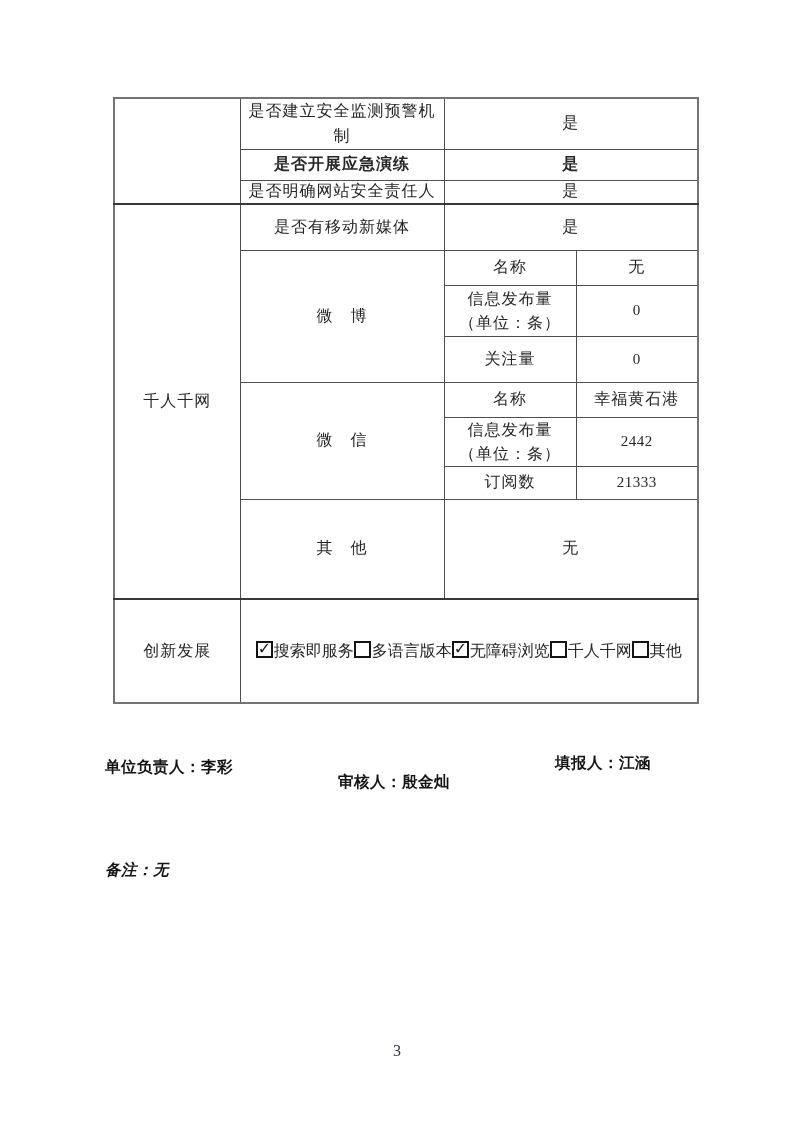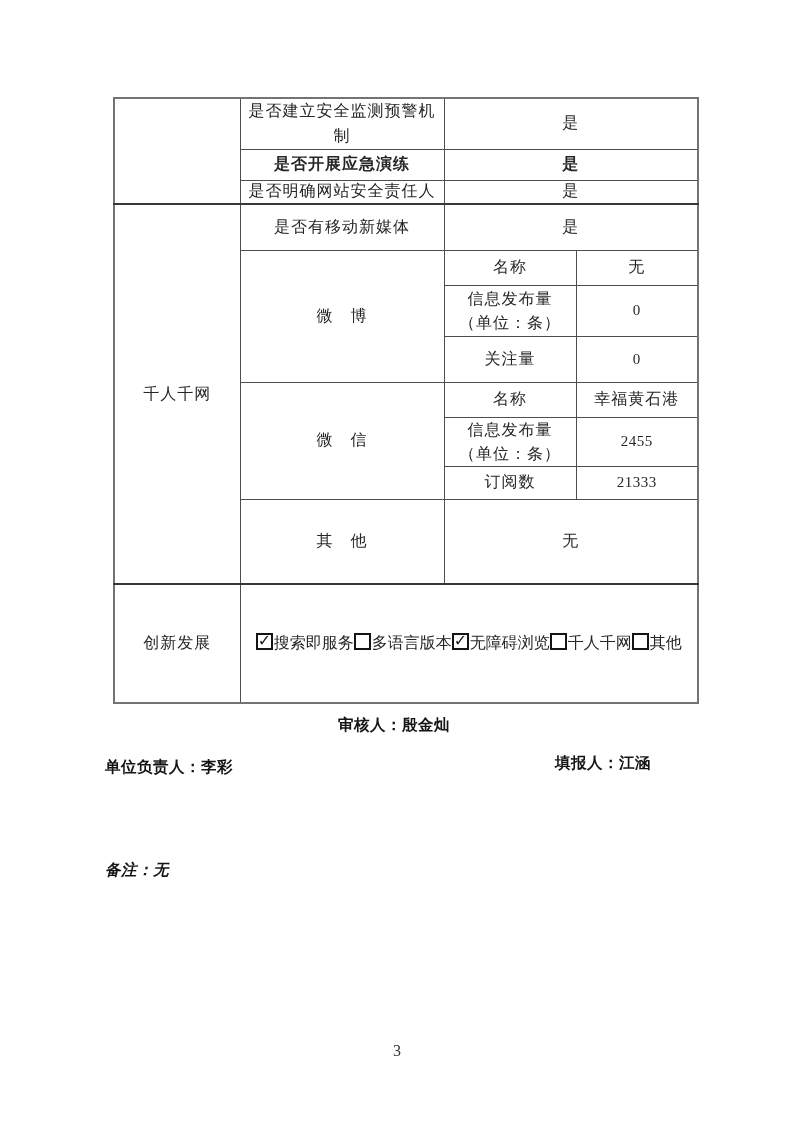--- a/index.html
+++ b/index.html
@@ -26,21 +26,21 @@
     padding:0 4px;
     overflow:hidden;
   }
   table.report{border:2px solid #737373;}
   tr.section-top td{border-top:2px solid #383838;}
 
   
   tr.r1{height:49px;} tr.r2{height:31px;font-weight:bold;} tr.r3{height:24px;}
   tr.r4{height:46px;} tr.r5{height:35px;} tr.r6{height:51px;}
   tr.r7{height:46px;} tr.r8{height:35px;} tr.r9{height:47px;}
-  tr.r10{height:33px;} tr.r11{height:85px;} tr.r12{height:119px;}
+  tr.r10{height:33px;} tr.r11{height:100px;} tr.r12{height:104px;}
 
   td.wrap-narrow{padding:0 10px;line-height:1.55;}
   td.two-line{line-height:1.5;}
   td.num{font-size:15px;letter-spacing:0.5px;}
 
   
   td.innov-cell{white-space:nowrap;letter-spacing:0;padding:0 6px;}
   .cbx{
     display:inline-block;width:13px;height:13px;
     border:2px solid #141414;background:#fff;
@@ -55,21 +55,21 @@
   }
 
   
   .footer-text{
     position:absolute;
     font-family:"Liberation Sans","DejaVu Sans",sans-serif;
     font-weight:bold;font-size:15.5px;color:#141414;
     letter-spacing:0.5px;white-space:nowrap;text-align:center;
   }
   .f-unit{left:105px;top:757px;}
-  .f-review{left:338px;top:715px;}
+  .f-review{left:338px;top:772px;}
   .f-filler{left:507px;top:753px;margin-left:48px;}
   .f-phone{left:105px;top:807px;}
   .f-date{left:492px;top:807px;}
   .f-remark{left:105px;top:860px;font-style:italic;}
 
   .page-number{
     position:absolute;left:0;top:1042px;width:794px;
     text-align:center;font-size:16px;color:#30343c;
     font-family:"Liberation Serif","DejaVu Serif",serif;
   }
@@ -128,21 +128,21 @@
       <tr class="r8">
         <td rowspan="3">微　信</td>
         <td>名称</td>
         <td>幸福黄石港</td>
       </tr>
       <tr class="r9">
         <td class="two-line">
           <span>信息发布量</span><br>
           <span>（单位：条）</span>
         </td>
-        <td class="num">2455</td>
+        <td class="num">2442</td>
       </tr>
       <tr class="r10">
         <td>订阅数</td>
         <td class="num">21333</td>
       </tr>
 
       <tr class="r11">
         <td>其　他</td>
         <td colspan="2">无</td>
       </tr>

